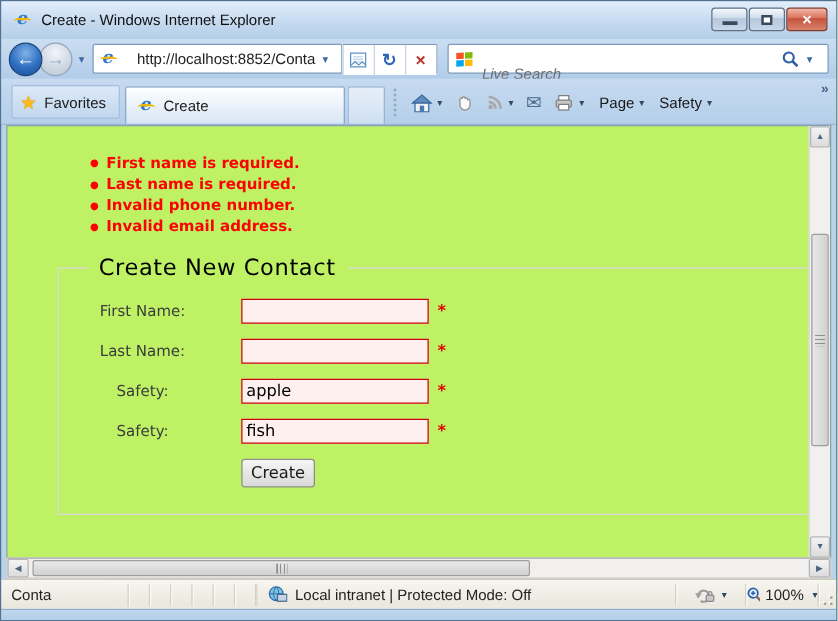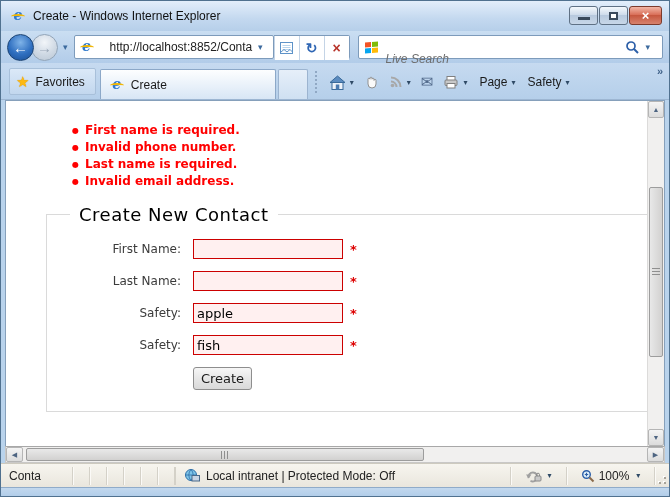--- a/index.html
+++ b/index.html
@@ -121,42 +121,42 @@
   .fav-sep { width:0; height:22px; margin:0 7px 6px 7px; border-left:2px dotted #90a8c4; }
   .cmd { display:flex; align-items:center; height:30px; margin-bottom:2px; }
   .cmd-item { display:flex; align-items:center; padding:0 5px; height:26px; }
   .cmd-chevron { color:#2f4a66; font-size:8px; margin-left:4px; }
   .cmd-label { margin-left:2px; }
   .overflow { position:absolute; top:2px; right:6px; color:#41638a; font-weight:bold; font-size:11px; }
   .home-glyph, .mail-glyph { font-size:15px; color:#51698a; }
 
   
   .viewport {
-    margin:0 4px; height:346px; background:#ffffff; position:relative;
+    margin:0 4px; height:346px; background:#bef264; position:relative;
     border:1px solid #86a0bb; border-bottom:0; display:flex;
   }
   .page { flex:1; overflow:hidden; font-family:"DejaVu Sans", sans-serif; }
 
   ul.errors { margin:21px 0 0 66px; list-style:none; }
   ul.errors li {
     color:#f00; font-weight:bold; font-size:12px; line-height:17px; position:relative; padding-left:13px;
   }
   ul.errors li::before { content:"●"; position:absolute; left:0; top:0; font-size:8px; line-height:17px; }
 
   fieldset.contact {
     margin:14px 0 0 40px; width:602px; height:208px;
     border:1px solid #dadada; padding:0;
   }
   legend.page-heading {
     margin-left:23px; padding:0 9px; font-size:18px; color:#000;
     font-family:"DejaVu Sans", sans-serif; letter-spacing:0.5px;
   }
   .form-row { display:flex; align-items:center; margin-top:12px; height:20px; }
   .form-row:first-of-type { margin-top:14px; }
-  .form-label { width:146px; text-align:right; padding-right:12px; color:#3b3b3b; font-size:12px; flex:none; }
+  .form-label { width:146px; text-align:center; padding-right:12px; color:#3b3b3b; font-size:12px; flex:none; }
   .form-input {
     width:150px; height:20px; flex:none; padding:1px 3px;
     border:1px solid #cc0000; background:#fff0f0; outline:0;
     font-family:"DejaVu Sans", sans-serif; font-size:13px; color:#000;
   }
   .req { color:#d00; font-weight:bold; margin-left:7px; font-size:13px; }
   .create-btn {
     margin:12px 0 0 146px; width:59px; height:23px;
     border:1px solid #8e8e8e; border-radius:3px;
     background:linear-gradient(#f6f6f6, #e8e8e8 45%, #d9d9d9);
@@ -201,21 +201,21 @@
     height:24px; display:flex; align-items:center;
     background:linear-gradient(#f7f5ef,#e9e6dd);
     border-top:1px solid #cdcabf; font-size:12px; color:#222; position:relative;
   }
   .status-done { flex:1; padding-left:8px; }
   .status-sep { width:17px; height:18px; border-right:1px solid #d4d1c8; box-shadow:1px 0 0 #fbfaf7; flex:none; }
   .status-zone { width:336px; display:flex; align-items:center; padding-left:8px; border-right:1px solid #d4d1c8; box-shadow:1px 0 0 #fbfaf7; height:18px; flex:none; border-left:1px solid #d4d1c8; }
   .status-zone span.txt { margin-left:6px; }
   .status-cell { display:flex; align-items:center; justify-content:center; height:18px; flex:none; border-right:1px solid #d4d1c8; box-shadow:1px 0 0 #fbfaf7; }
   .sec-cell { width:56px; }
-  .zoom-cell { width:88px; }
+  .zoom-cell { width:58px; }
   .zoom-cell .pct { margin:0 3px 0 4px; }
   .resize-grip { width:14px; height:100%; position:relative; flex:none; }
   .resize-grip i {
     position:absolute; width:2px; height:2px; background:#a8a49a; box-shadow:-1px -1px 0 #fff;
   }
   .resize-grip i:nth-child(1){ right:3px; bottom:3px; }
   .resize-grip i:nth-child(2){ right:3px; bottom:8px; }
   .resize-grip i:nth-child(3){ right:8px; bottom:3px; }
 
   .bottom-frame { height:11px; background:linear-gradient(#c2d8ee,#aecbe8); border-top:1px solid #8fabc9; }
@@ -341,22 +341,22 @@
         <span class="cmd-chevron">▾</span>
       </div>
     </div>
     <span class="overflow">»</span>
   </div>
 
   <div class="viewport">
     <div class="page">
       <ul class="errors">
         <li>First name is required.</li>
+        <li>Last name is required.</li>
         <li>Invalid phone number.</li>
-        <li>Last name is required.</li>
         <li>Invalid email address.</li>
       </ul>
 
       <fieldset class="contact">
         <legend class="page-heading">Create New Contact</legend>
 
         <div class="form-row">
           <span class="form-label">First Name:</span>
           <input class="form-input" value="" style="">
           <span class="req">*</span>

